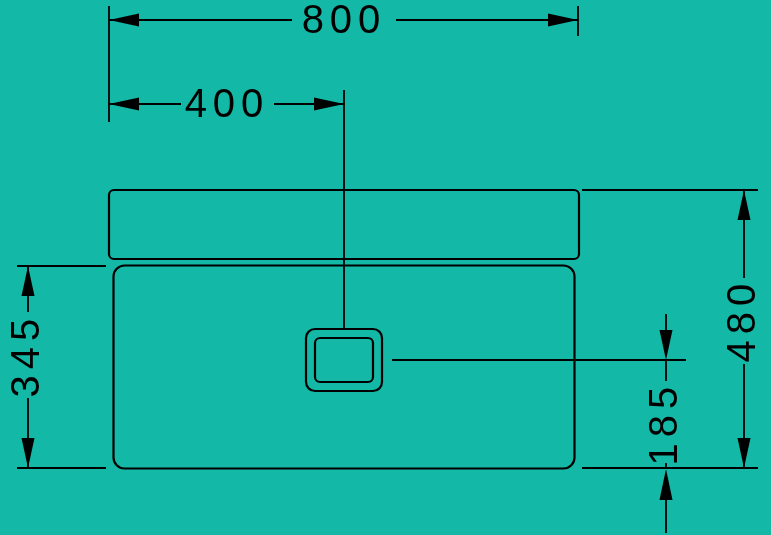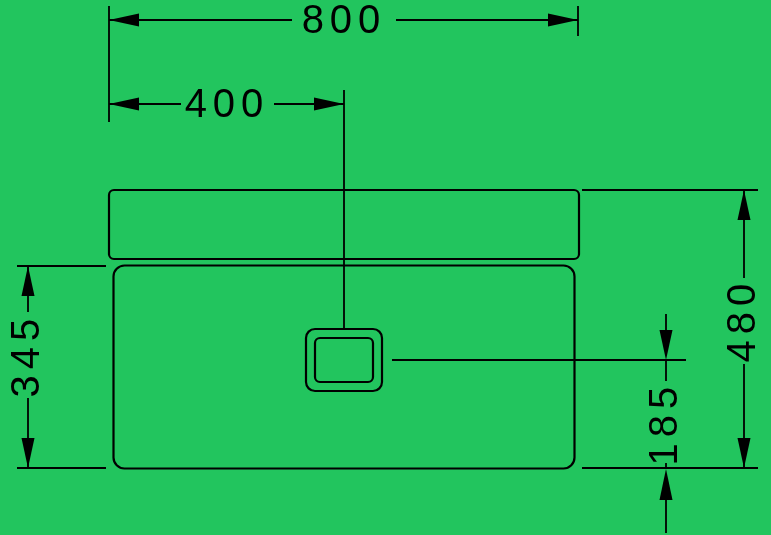--- a/index.html
+++ b/index.html
@@ -4,21 +4,21 @@
 <style>
   html, body {
     margin: 0;
     padding: 0;
     background: #ffffff;
   }
   .canvas {
     position: relative;
     width: 771px;
     height: 535px;
-    background: #22c55e;
+    background: #14b8a6;
     overflow: hidden;
   }
   svg { display: block; }
   .dim-text {
     font-family: "Liberation Sans", sans-serif;
     font-size: 40px;
     letter-spacing: 6px;
     fill: #000000;
   }
 </style>

